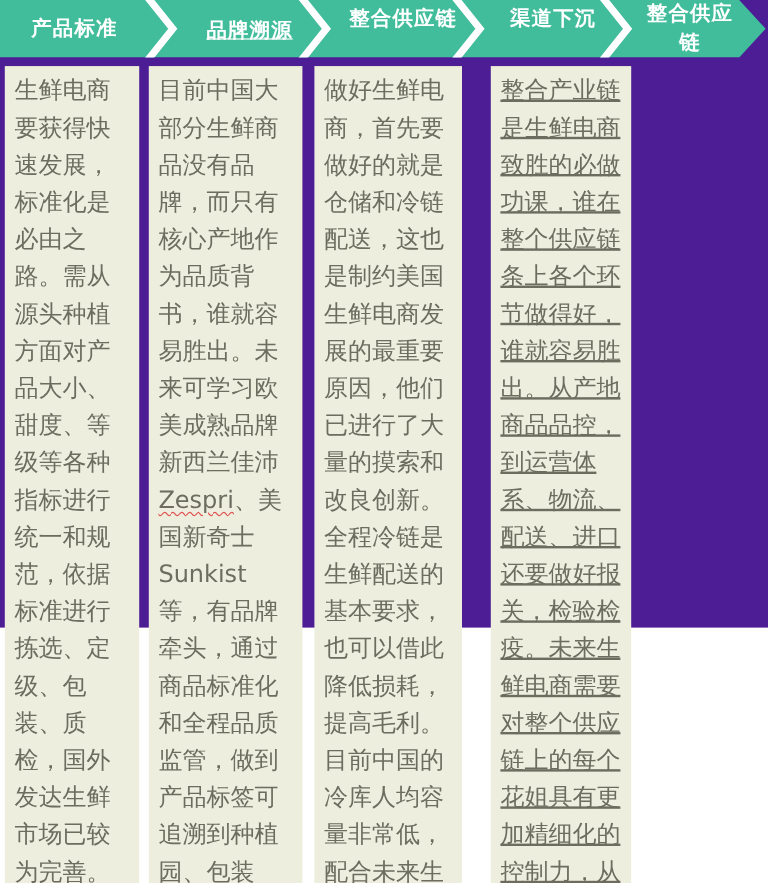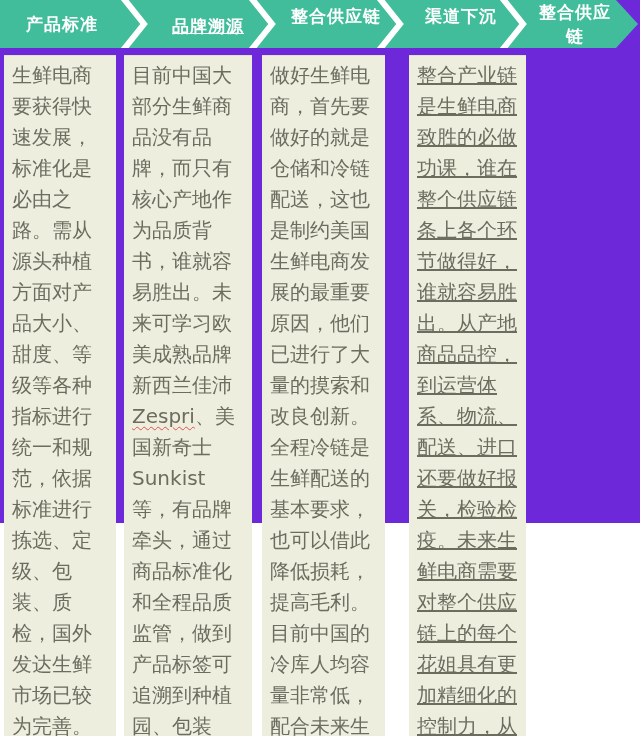--- a/index.html
+++ b/index.html
@@ -8,21 +8,21 @@
     --body-text:#6c6c5f;
     --title-text:#ffffff;
     --misspell-underline:#e05252;
   }
   *{margin:0;padding:0;box-sizing:border-box;}
   html,body{background:#ffffff;}
   body{
     width:640px;height:736px;overflow:hidden;
     font-family:"DejaVu Sans","Liberation Sans",sans-serif;
   }
-  .page{position:relative;width:640px;height:523px;background:#6d28d9;}
+  .page{position:relative;width:640px;height:523px;background:#4c1d95;}
 
   
   .band{position:relative;width:640px;height:48px;}
   .band svg{display:block;}
   .band-titles{position:absolute;inset:0;}
   .band-title{
     position:absolute;top:0;height:48px;
     display:flex;align-items:center;justify-content:center;text-align:center;
     color:var(--title-text);font-weight:bold;font-size:17px;line-height:22px;
     letter-spacing:1px;

